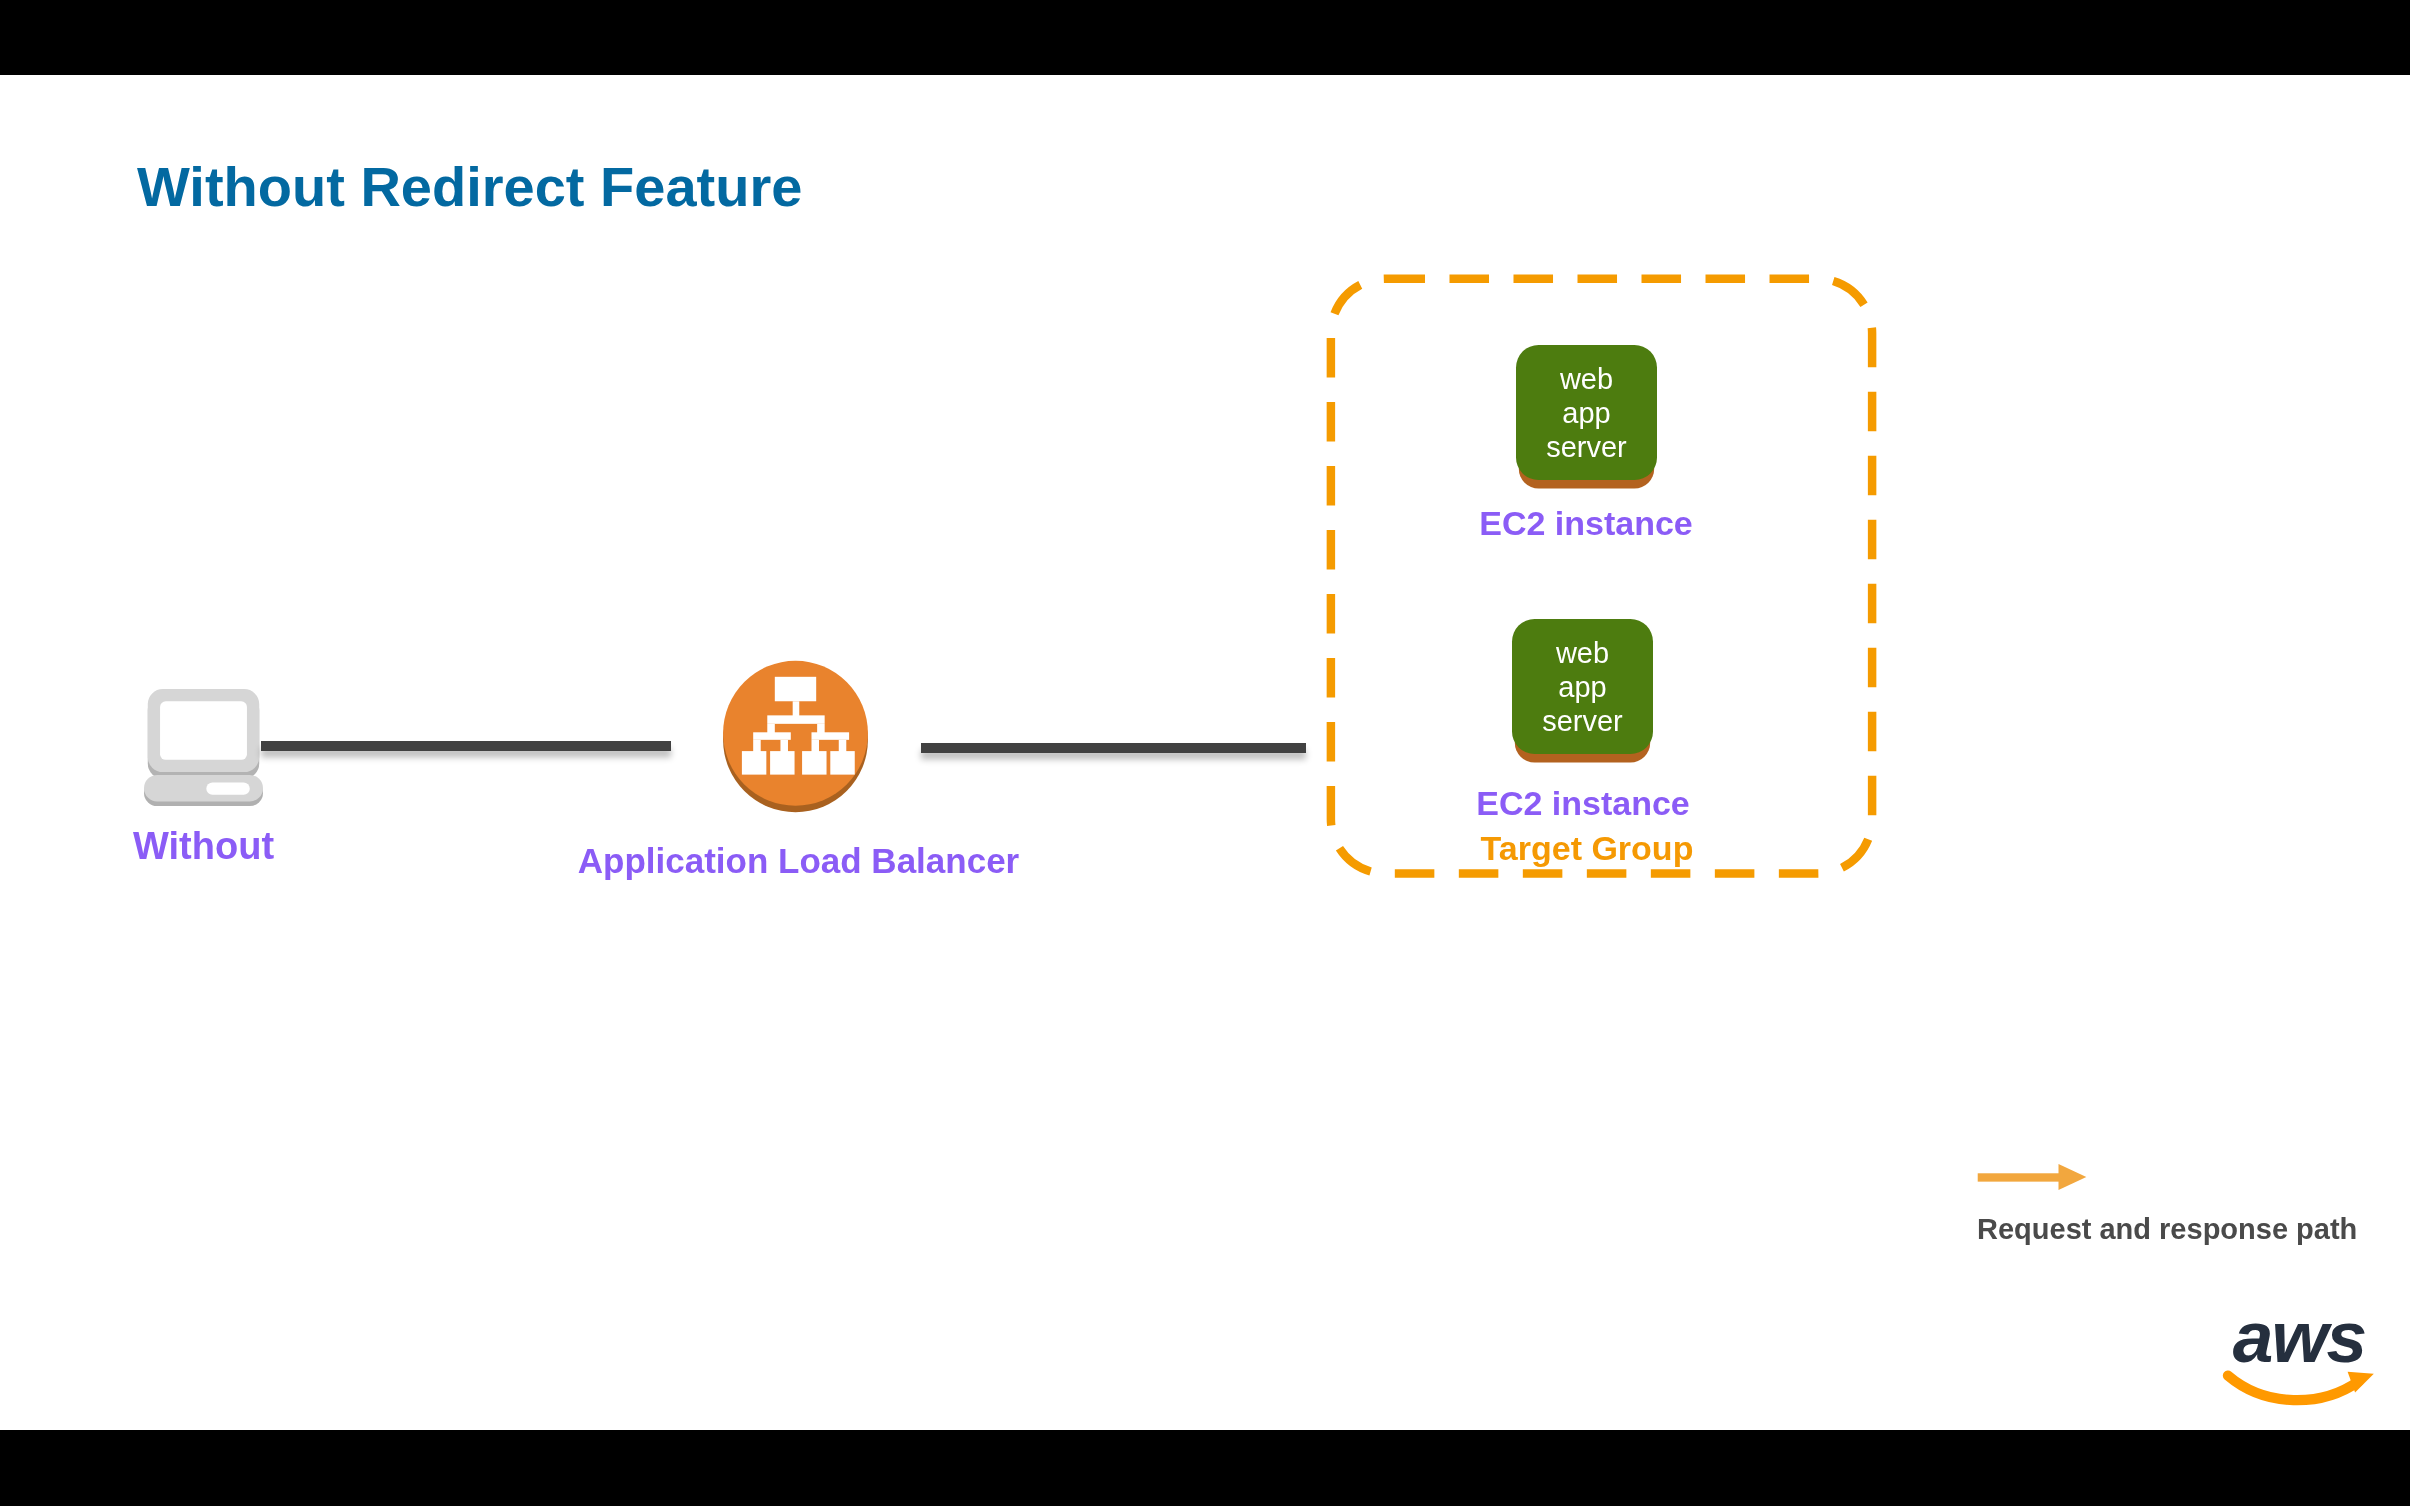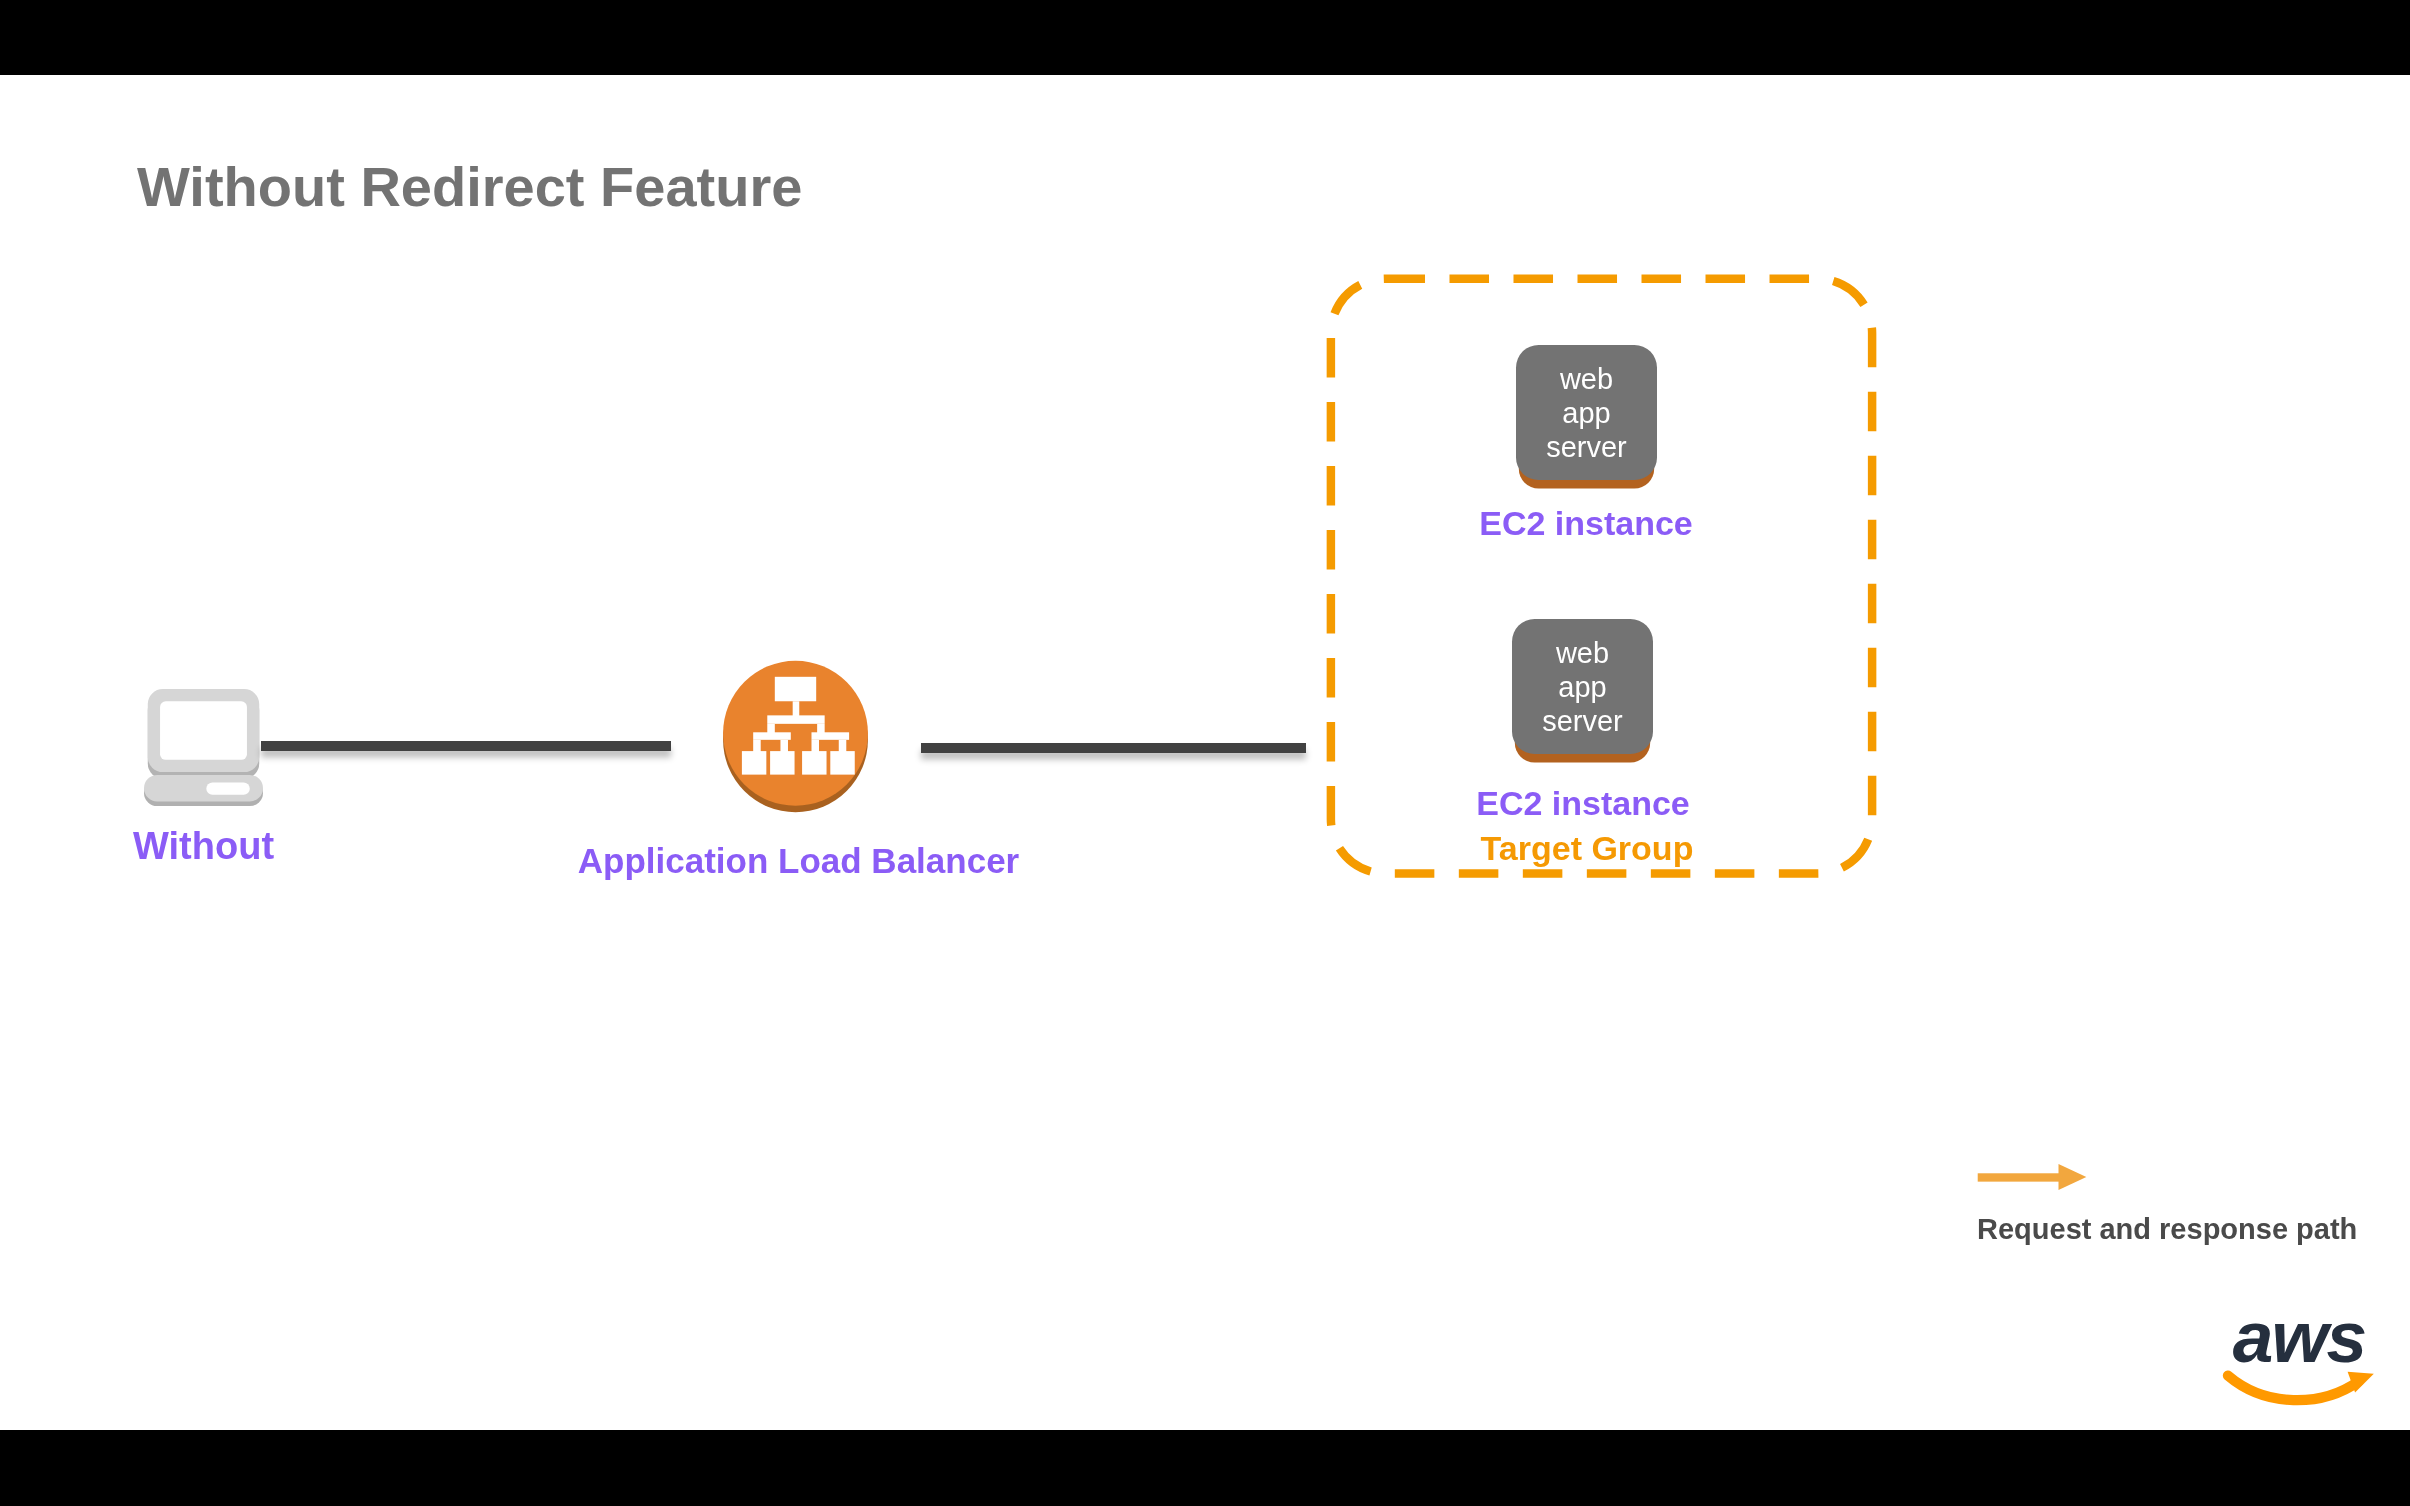--- a/index.html
+++ b/index.html
@@ -1,32 +1,32 @@
 <!DOCTYPE html>
 <html style="font-size:15px"><head>
 <meta charset="utf-8">
 <style>
   html,body{margin:0;padding:0;background:#000;}
   body{width:2411px;height:1507px;position:relative;overflow:hidden;
        font-family:"Liberation Sans", sans-serif;}
   .stage{position:absolute;left:0;top:75px;width:2411px;height:1355px;background:#ffffff;}
   .abs{position:absolute;}
 
-  .title{left:137px;top:78px;font-size:56px;font-weight:bold;color:#737373;line-height:1.2;white-space:nowrap;}
+  .title{left:137px;top:78px;font-size:56px;font-weight:bold;color:#0369a1;line-height:1.2;white-space:nowrap;}
 
   .node-label{font-weight:bold;color:#8b5cf6;text-align:center;white-space:nowrap;}
   .client-label{left:133px;top:750px;width:132px;font-size:38px;}
   .alb-label{left:563px;top:766px;width:471px;font-size:35px;}
 
   .connector{height:10.4px;background:#414141;box-shadow:0 6.6px 6.6px rgba(0,0,0,0.25);}
   .line1{left:261px;top:666px;width:410px;}
   .line2{left:921px;top:668px;width:385px;}
 
   .tg-svg{left:1326px;top:199px;}
-  .ec2-box{width:141px;height:135px;border-radius:22.6px;background:#737373;
+  .ec2-box{width:141px;height:135px;border-radius:22.6px;background:#4d7c0f;
            box-shadow:0 11.3px 0 -2.8px #b3621f;
            display:flex;flex-direction:column;align-items:center;justify-content:center;}
   .ec2-box span{color:#ffffff;font-size:29px;line-height:34px;text-align:center;}
   .box1{left:1516px;top:270px;}
   .box2{left:1512px;top:544px;}
   .ec2-caption{width:282px;font-size:34px;}
   .cap1{left:1445px;top:429px;}
   .cap2{left:1442px;top:709px;}
   .tg-label{left:1446px;top:754px;width:282px;font-size:34px;font-weight:bold;color:#F59903;text-align:center;white-space:nowrap;}
 

